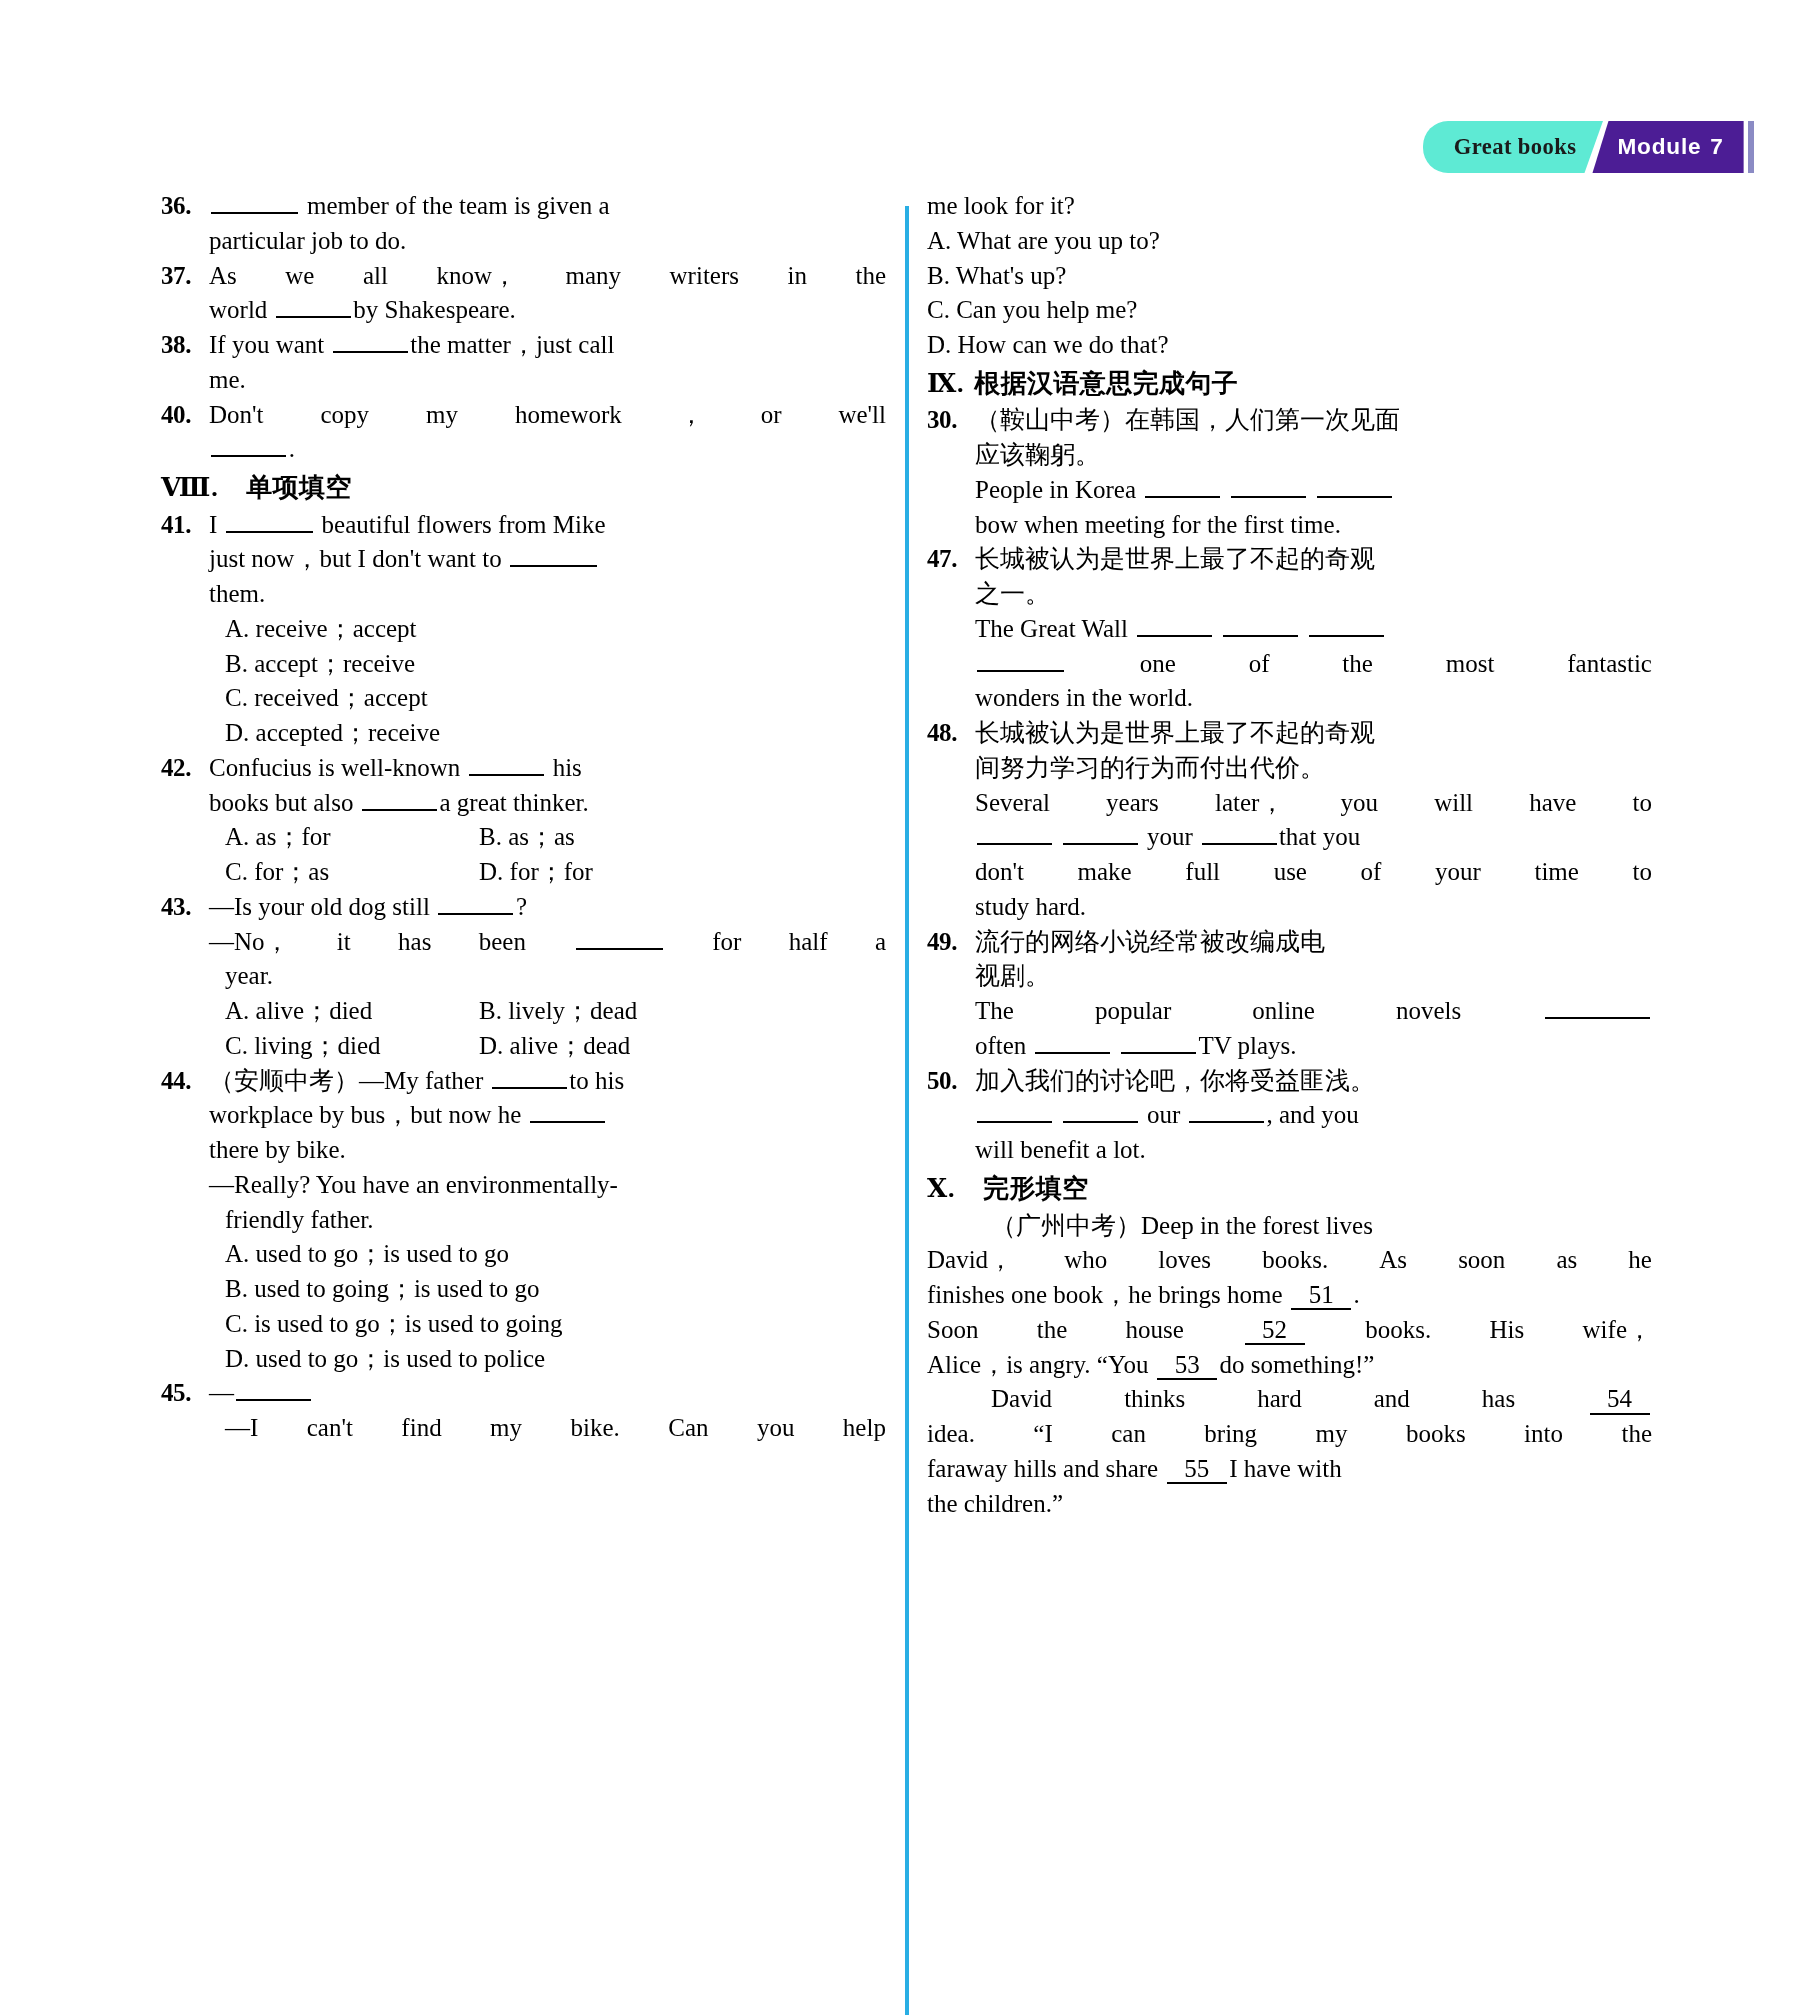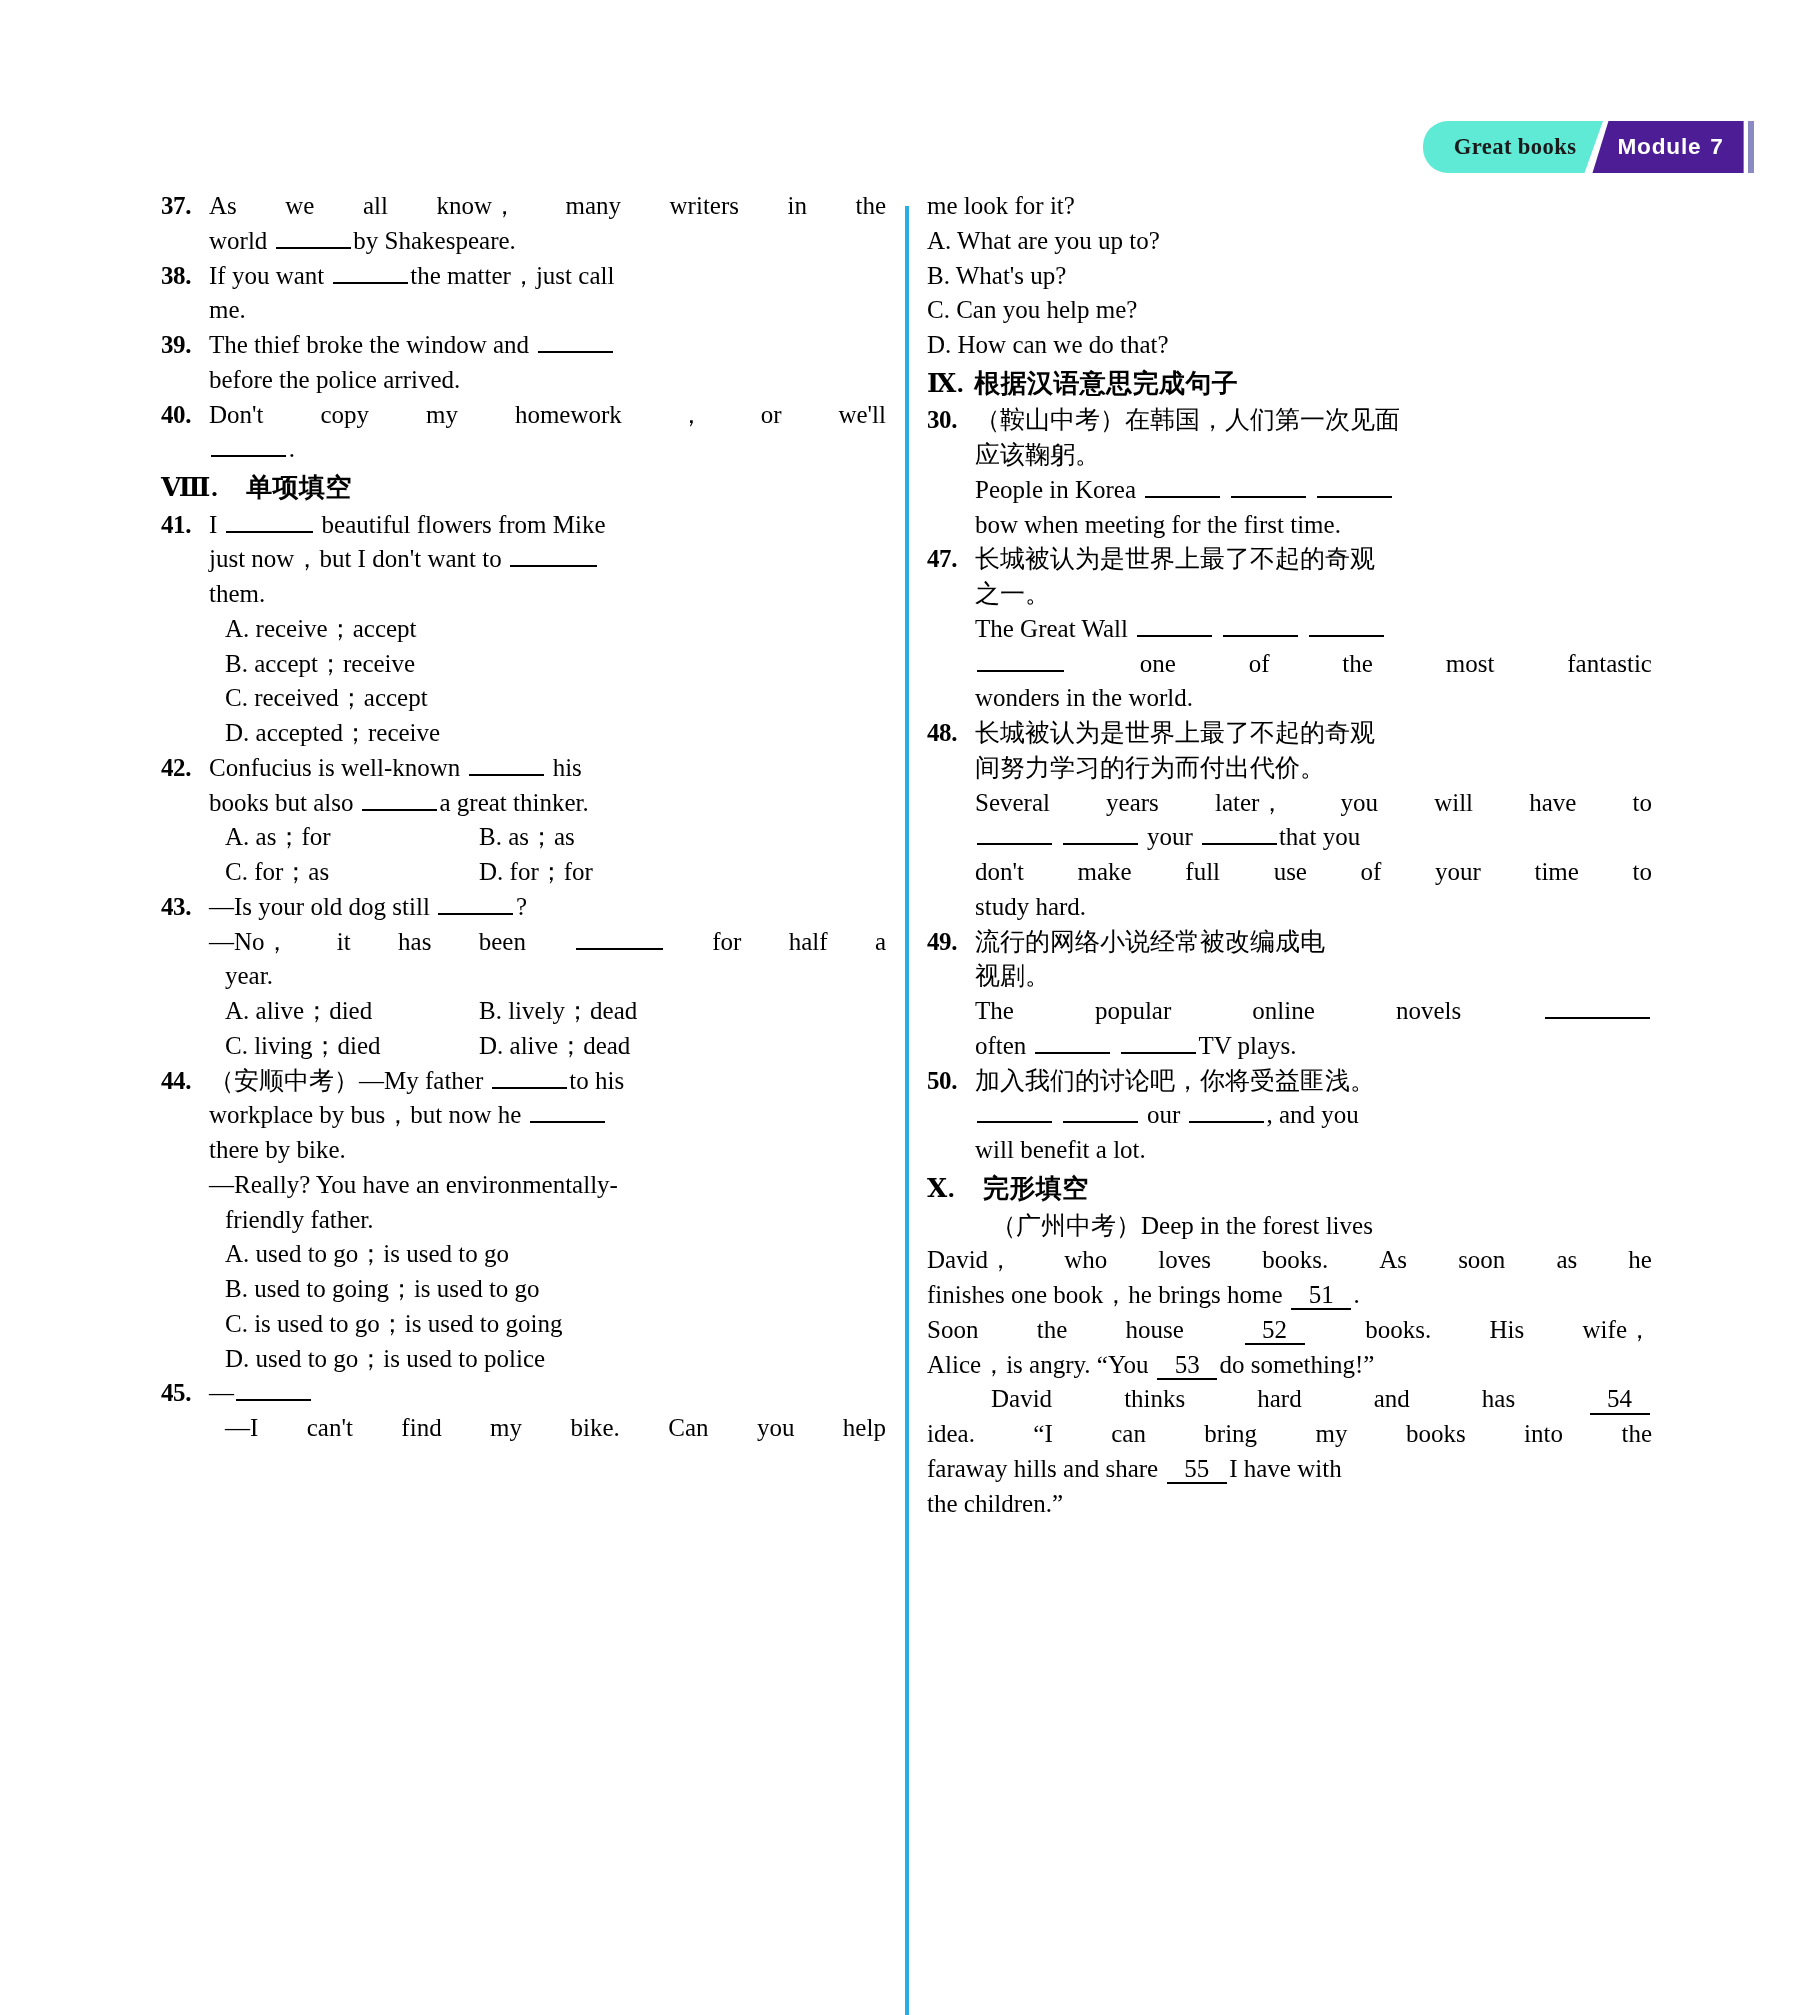--- a/index.html
+++ b/index.html
@@ -190,20 +190,29 @@
     <div class="hdr-bar"></div>
   </div>
 </div>
 
 <div id="divider"></div>
 
 <div id="columns">
 
   <div class="col col-left">
 
+    <div class="qblock">
+      <div class="line">
+        <span class="num">36.</span>
+        <span class="body"><span class="blank b-l"></span> member of the team is given a</span>
+      </div>
+      <div class="line nohang">
+          <span class="body">particular job to do.</span>
+        </div>
+    </div>
 
     <div class="qblock">
       <div class="line">
         <span class="num">37.</span>
         <span class="body just">
           <span>As</span>
             <span>we</span>
             <span>all</span>
             <span>know，</span>
             <span>many</span>
@@ -220,29 +229,20 @@
     <div class="qblock">
       <div class="line">
         <span class="num">38.</span>
         <span class="body">If you want <span class="blank b-m"></span>the matter，just call</span>
       </div>
       <div class="line nohang">
           <span class="body">me.</span>
         </div>
     </div>
 
-    <div class="qblock">
-      <div class="line">
-        <span class="num">39.</span>
-        <span class="body">The thief broke the window and <span class="blank b-m"></span></span>
-      </div>
-      <div class="line nohang">
-          <span class="body">before the police arrived.</span>
-        </div>
-    </div>
 
     <div class="qblock">
       <div class="line">
         <span class="num">40.</span>
         <span class="body just">
           <span>Don't</span>
             <span>copy</span>
             <span>my</span>
             <span>homework</span>
             <span>，</span>

